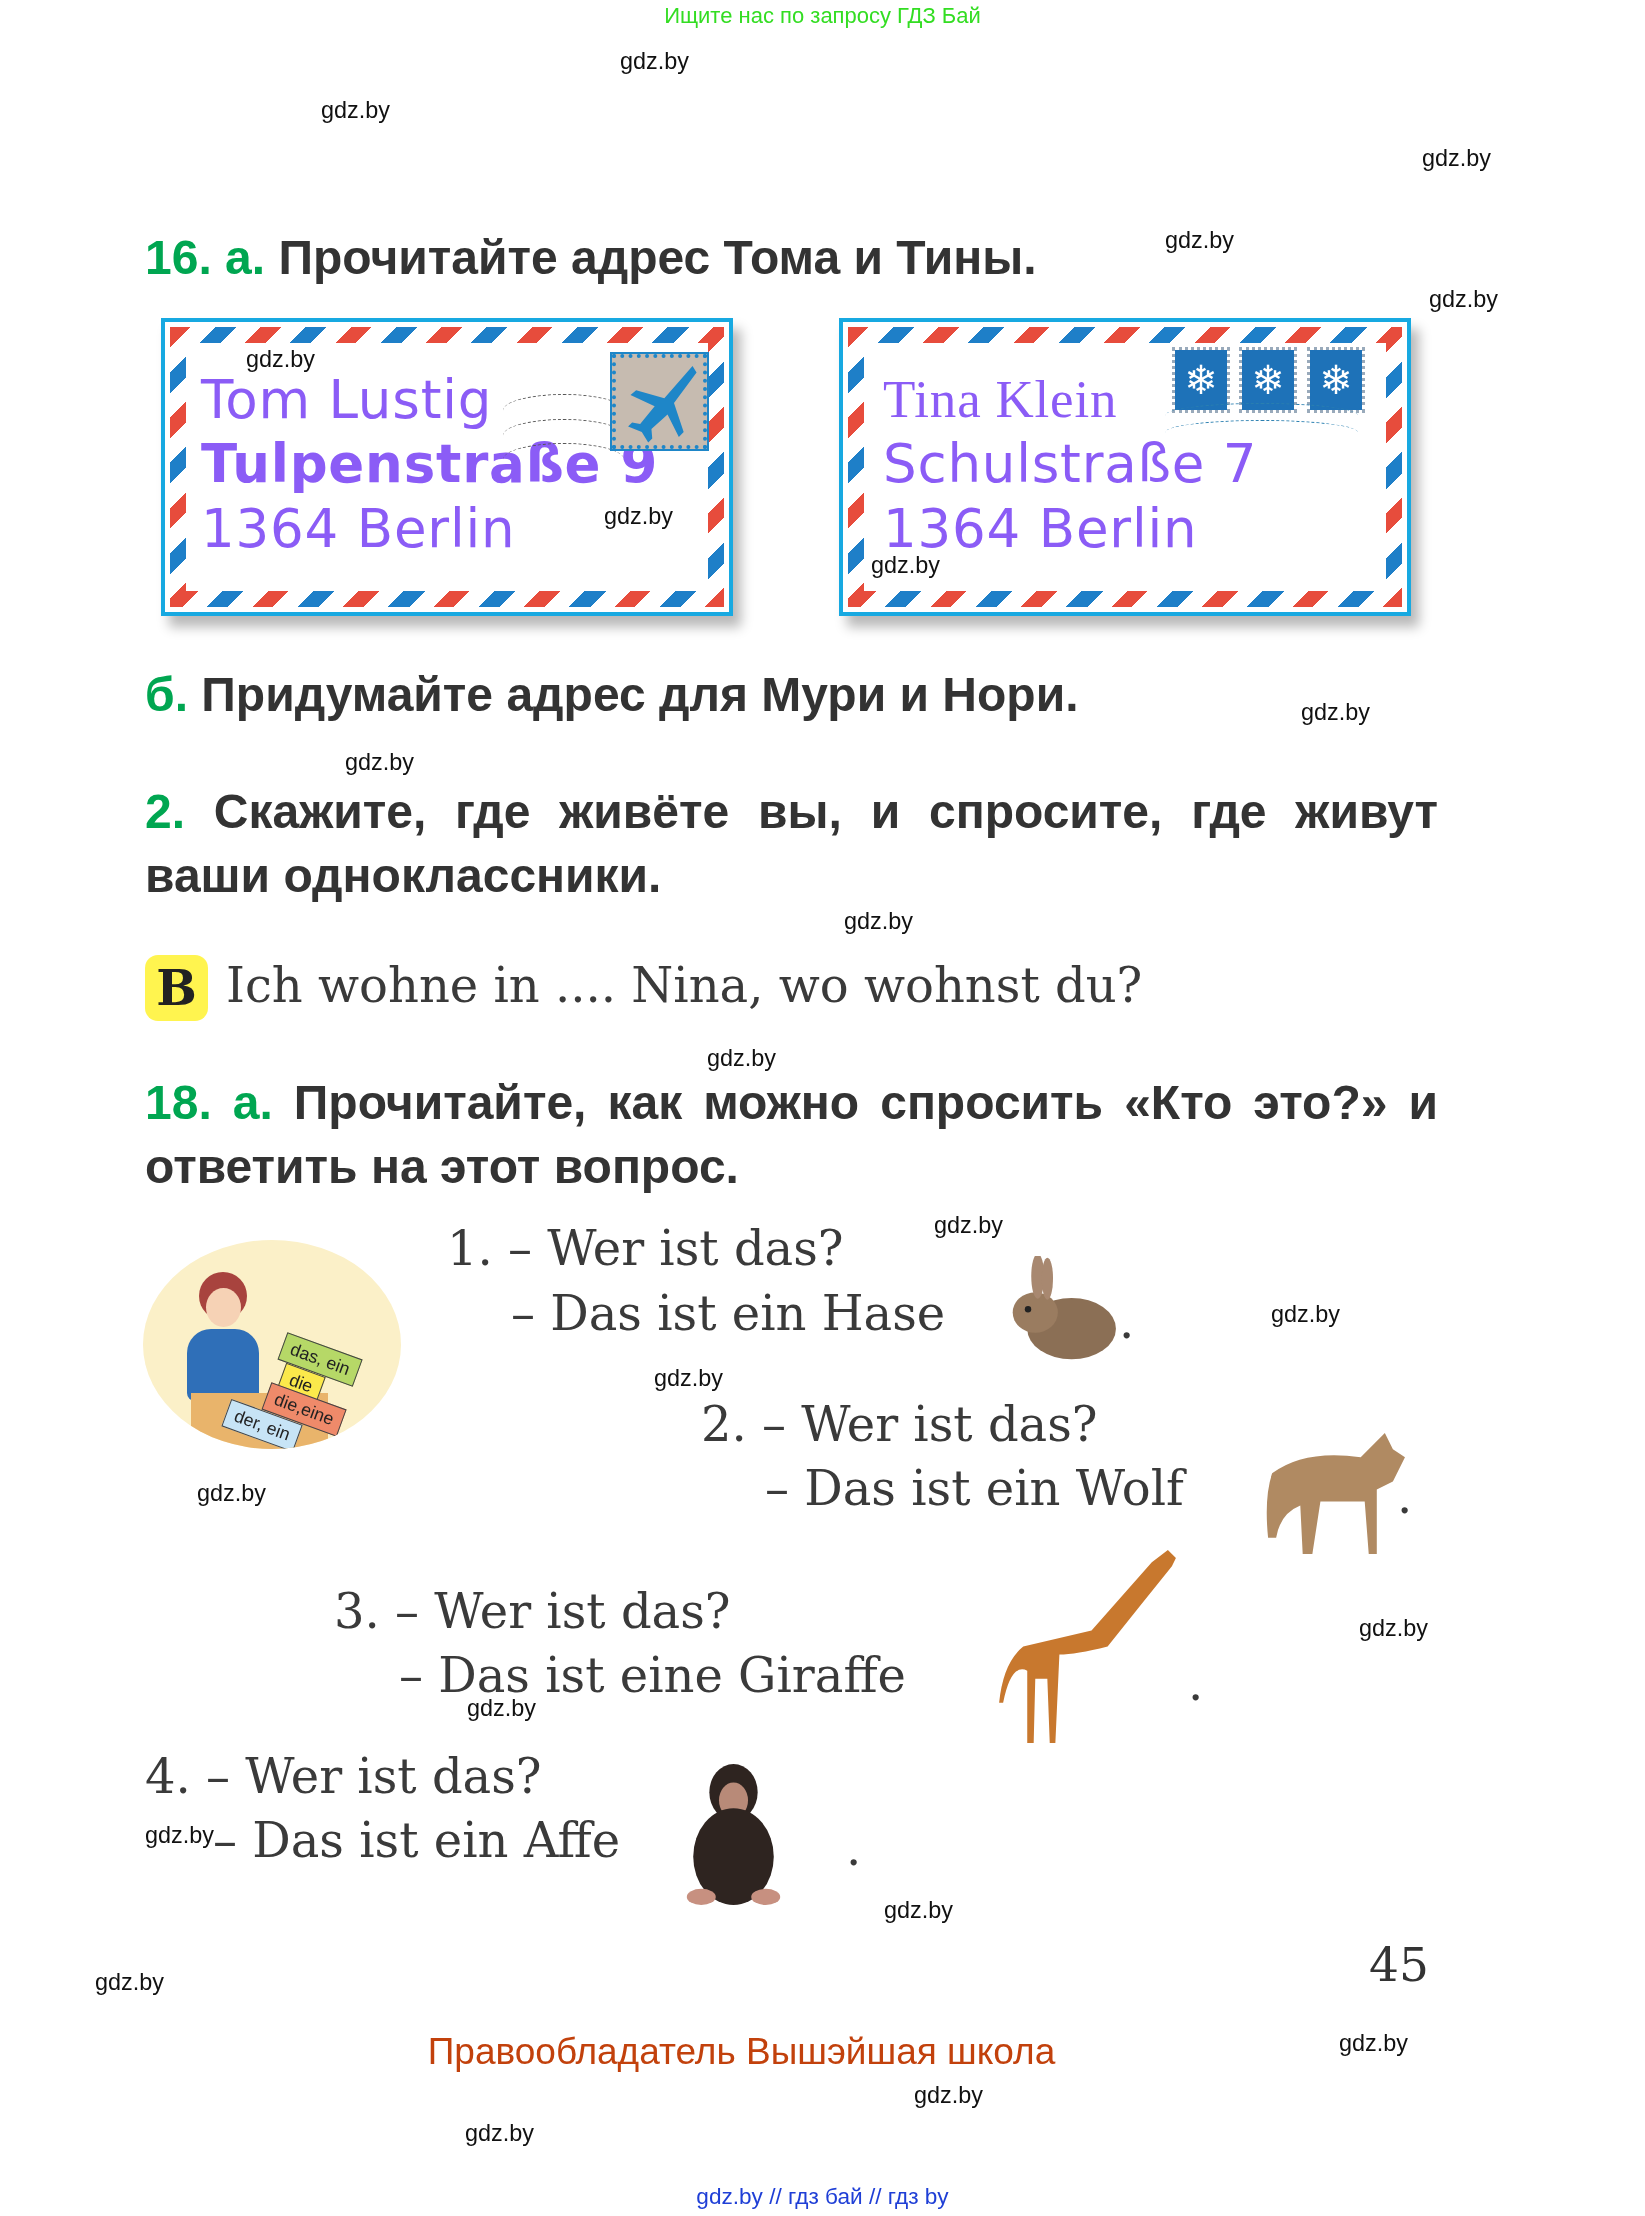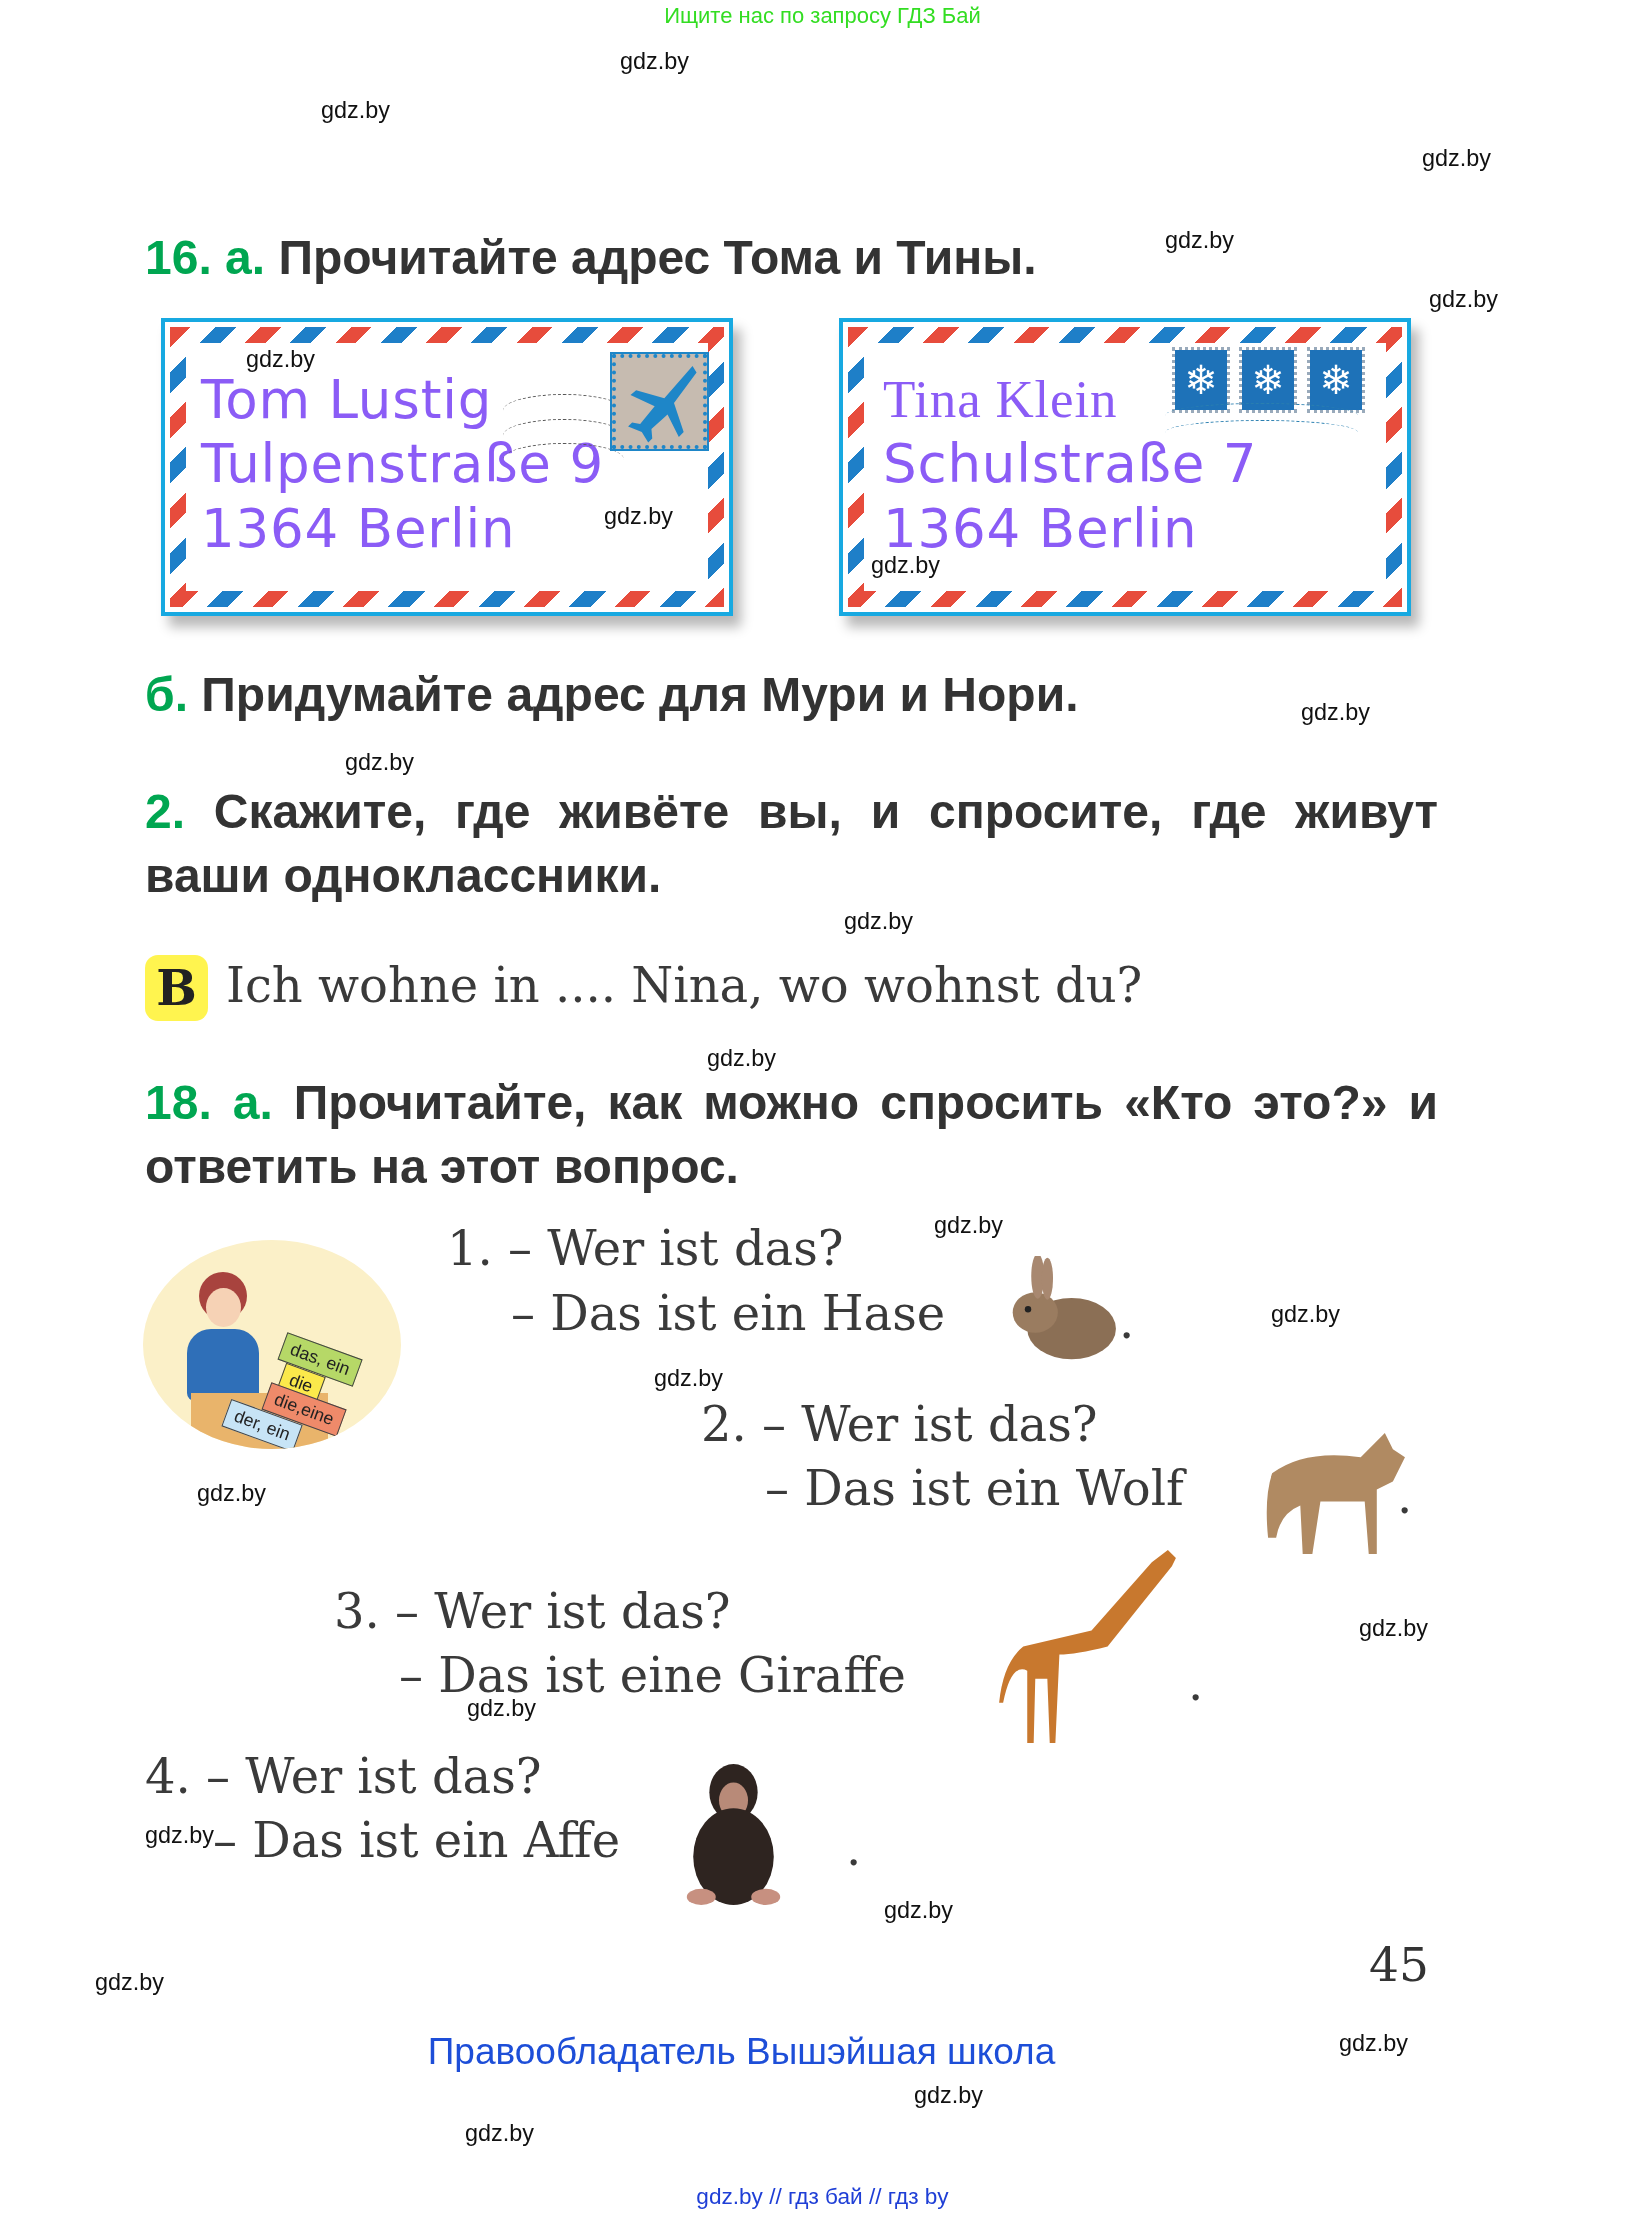--- a/index.html
+++ b/index.html
@@ -18,21 +18,21 @@
   .env-paper { position:absolute; inset:21px; background:#fff; }
   .env-line { position:absolute; font-family:"DejaVu Sans", sans-serif; font-size:53px; color:#8b5cf6; white-space:nowrap; letter-spacing:0.8px; }
   .stamp-plane { position:absolute; width:87px; height:87px; background:#c6bbb0; border:4.8px dotted #1e86c8; outline:2.4px solid #1e86c8; }
   .stamp-snow { position:absolute; width:52px; height:60px; background:#1e72b8; outline:3.2px dotted #9ab; color:#fff; font-size:40px; line-height:60px; text-align:center; }
   .postmark { position:absolute; border-top:1.6px dashed #555; border-radius:50%; }
   .badge-b { position:absolute; width:63px; height:66px; background:#fff44f; border-radius:13px; font-family:"DejaVu Serif", serif; font-weight:bold; font-size:48px; line-height:66px; text-align:center; color:#222; }
   .teacher { position:absolute; width:258px; height:209px; border-radius:50%; background:#fbf0c8; overflow:hidden; }
   .card { position:absolute; font-size:17.7px; font-family:"Liberation Sans", sans-serif; padding:3.2px 8px; border:1.6px solid #444; transform:rotate(20deg); white-space:nowrap; color:#222; }
   .animal { position:absolute; }
   .page-num { position:absolute; font-family:"DejaVu Serif", serif; font-size:47px; color:#333; }
-  .rights { position:absolute; left:0; width:1483px; text-align:center; font-size:37px; color:#1d4ed8; }
+  .rights { position:absolute; left:0; width:1483px; text-align:center; font-size:37px; color:#c2410c; }
   .footer-links { position:absolute; left:0; width:1645px; text-align:center; font-size:22.6px; color:#1f3fd6; }
 </style>
 </head>
 <body>
 
 <div class="top-banner">Ищите нас по запросу ГДЗ Бай</div>
 
 <div class="wm" style="left:620px;top:48px;">gdz.by</div>
 <div class="wm" style="left:321px;top:97px;">gdz.by</div>
 <div class="wm" style="left:1422px;top:145px;">gdz.by</div>
@@ -42,21 +42,21 @@
 <div class="task" style="left:145px;top:230px;">
   <span class="num">16. а.</span>
   <span>Прочитайте адрес Тома и Тины.</span>
 </div>
 
 <div class="envelope" style="left:161px;top:318px;width:564px;height:290px;">
   <div class="env-inner"></div>
   <div class="env-paper"></div>
   <div class="wm" style="left:81px;top:24px;">gdz.by</div>
   <div class="env-line" style="left:36px;top:47px;">Tom Lustig</div>
-  <div class="env-line" style="left:36px;top:111px;">Tulpenstraße 9</div>
+  <div class="env-line" style="left:36px;top:111px;font-weight:bold;">Tulpenstraße 9</div>
   <div class="env-line" style="left:36px;top:176px;">1364 Berlin</div>
   <div class="wm" style="left:439px;top:181px;">gdz.by</div>
   <div class="postmark" style="left:338px;top:72px;width:121px;height:32px;"></div>
   <div class="postmark" style="left:338px;top:97px;width:121px;height:32px;"></div>
   <div class="postmark" style="left:338px;top:121px;width:121px;height:32px;"></div>
   <div class="stamp-plane" style="left:447px;top:32px;">
     <svg width="87" height="87" viewBox="0 0 108 108">
         <path d="M95 10 L60 50 L25 40 L18 46 L48 60 L30 82 L20 80 L15 85 L32 92 L40 105 L45 100 L44 88 L64 70 L78 98 L84 92 L72 56 L100 18 Z" fill="#1e86c8"></path>
       </svg>
   </div>

